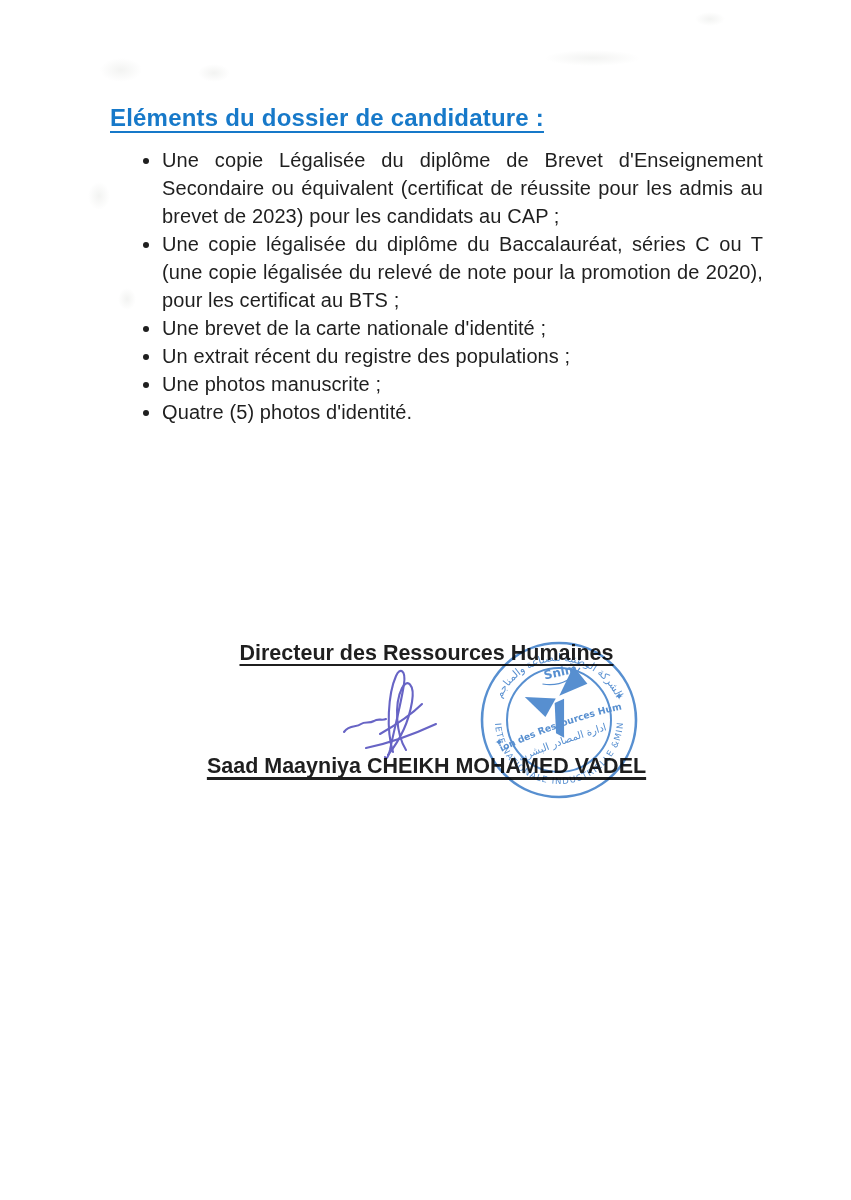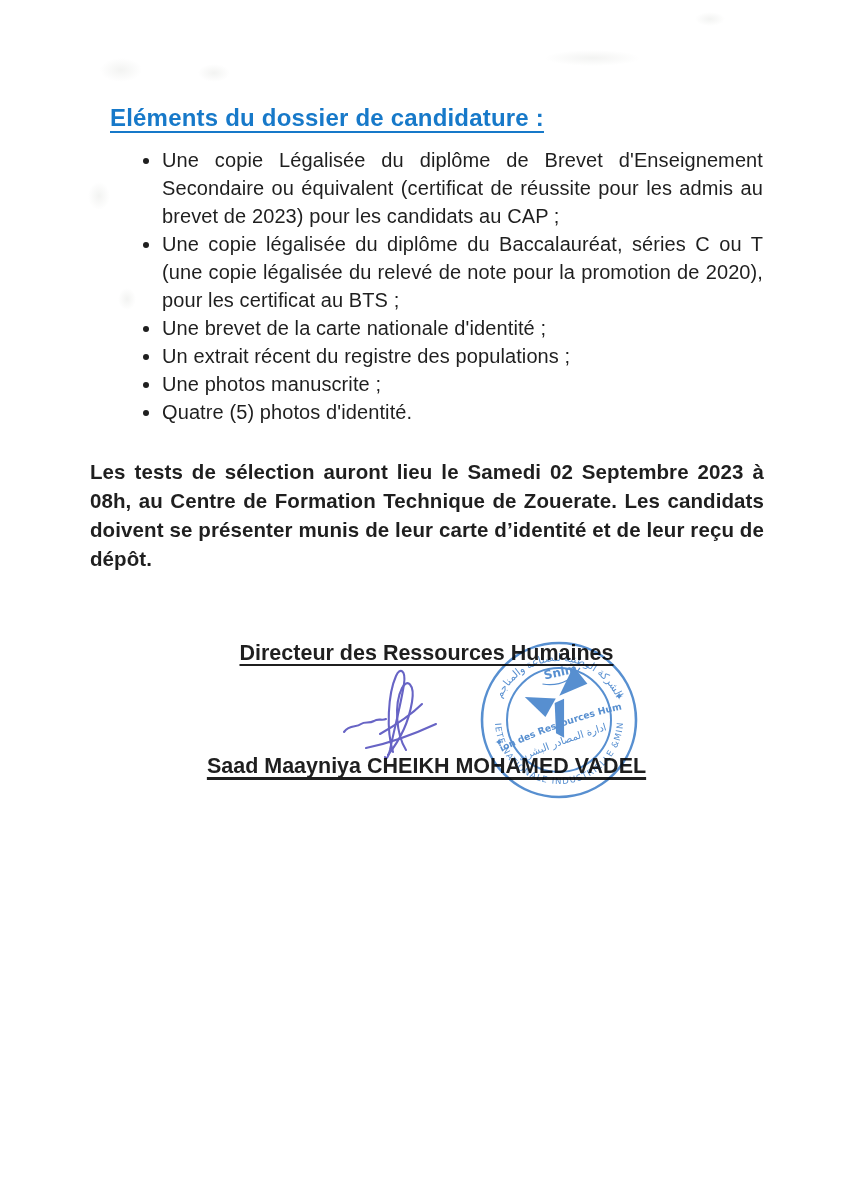--- a/index.html
+++ b/index.html
@@ -90,21 +90,20 @@
     <ul>
       <li><span>Une copie Légalisée du diplôme de Brevet d'Enseignement Secondaire ou équivalent (certificat de réussite pour les admis au brevet de 2023) </span><strong>pour les candidats au CAP ;</strong></li>
       <li><span>Une copie légalisée du diplôme du Baccalauréat, séries C ou T (une copie légalisée du relevé de note pour la promotion de 2020), </span><strong>pour les certificat au BTS ;</strong></li>
       <li><span>Une brevet de la carte nationale d'identité ;</span><strong></strong></li>
       <li><span>Un extrait récent du registre des populations ;</span><strong></strong></li>
       <li><span>Une photos manuscrite ;</span><strong></strong></li>
       <li><span>Quatre (5) photos d'identité.</span><strong></strong></li>
     </ul>
   </div>
 
-  <p class="notice">Les tests de sélection auront lieu le Samedi 02 Septembre 2023 à 08h, au Centre de Formation Technique de Zouerate. Les candidats doivent se présenter munis de leur carte d’identité et de leur reçu de dépôt.</p>
 
   <div class="sig-title">
     <span>Directeur des Ressources Humaines</span>
   </div>
 
   <svg class="signature-svg" viewBox="0 0 118 106">
     <g fill="none" stroke="#5b57c0" stroke-width="2.1" stroke-linecap="round" opacity="0.92">
       <path d="M8 72 C14 64 20 68 25 64 C29 61 33 64 38 61 C42 58 46 61 50 59"></path>
       <path d="M57 92 C50 70 52 34 60 16 C64 7 70 10 68 24 C65 44 58 70 54 90 C52 98 50 100 49 97"></path>
       <path d="M70 90 C60 74 58 44 66 28 C71 18 79 24 76 42 C73 60 64 80 52 95"></path>

